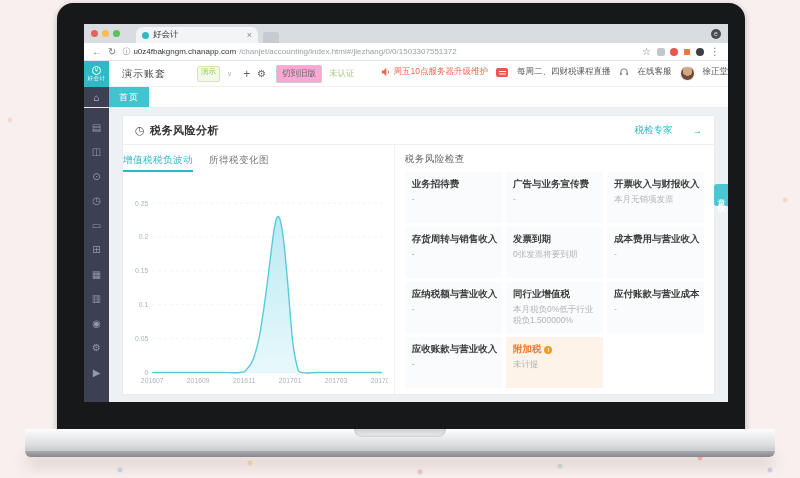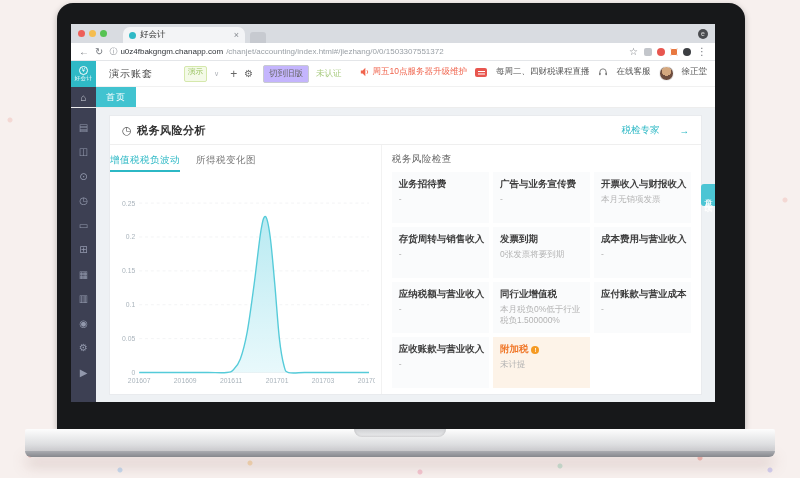--- a/index.html
+++ b/index.html
@@ -15,21 +15,21 @@
     radial-gradient(circle at 700px 458px, rgba(235,120,110,.45) 0 2px, transparent 3px),
     radial-gradient(circle at 770px 470px, rgba(150,150,235,.4) 0 2px, transparent 3px),
     radial-gradient(circle at 10px 120px, rgba(235,160,150,.3) 0 2px, transparent 3px),
     radial-gradient(circle at 785px 200px, rgba(235,160,150,.3) 0 2px, transparent 3px);}
   
   .screen{position:absolute;left:57px;top:3px;width:688px;height:428px;background:#17181a;border-radius:16px 16px 2px 2px;box-shadow:0 2px 6px rgba(0,0,0,.25);}
   .base{position:absolute;left:25px;top:429px;width:750px;height:24px;background:linear-gradient(#fdfdfd,#dddee0 65%,#c7c8cb);border-radius:2px 2px 4px 4px;}
   .notch{position:absolute;left:50%;transform:translateX(-50%);top:0;width:92px;height:8px;background:linear-gradient(#cfd0d3,#ececee);border-radius:0 0 9px 9px;box-shadow:inset 0 -1px 2px rgba(0,0,0,.12);}
   .base-edge{position:absolute;left:25px;top:451px;width:750px;height:6px;background:linear-gradient(#aaacb1,#86888d);border-radius:0 0 12px 12px;box-shadow:0 8px 14px rgba(140,95,90,.35);}
   
-  .browser{position:absolute;left:14px;top:21px;width:644px;height:378px;background:#fff;display:flex;flex-direction:column;overflow:hidden;}
+  .browser{position:absolute;left:27px;top:21px;width:644px;height:378px;background:#fff;display:flex;flex-direction:column;overflow:hidden;}
   .tabstrip{height:19px;flex:0 0 19px;background:#d9dce1;display:flex;align-items:flex-end;padding:0 7px;}
   .lights{display:flex;gap:4px;align-items:center;align-self:center;}
   .light{width:7px;height:7px;border-radius:50%;}
   .l-red{background:#ee5f58;}.l-yellow{background:#f5bd4f;}.l-green{background:#57c353;}
   .btab{margin-left:16px;width:122px;height:16px;background:#f3f4f6;border-radius:7px 7px 0 0;display:flex;align-items:center;gap:4px;padding:0 6px;}
   .favicon{width:7px;height:7px;border-radius:50%;background:#2fb9c6;flex:0 0 7px;}
   .btab-title{flex:1;font-size:8.5px;color:#333;white-space:nowrap;overflow:hidden;}
   .btab-close{font-size:9px;color:#868a90;line-height:1;}
   .ghost-tab{width:16px;height:11px;background:#c7cad0;border-radius:3px 3px 0 0;margin-left:5px;margin-bottom:0;}
   .profile-ic{margin-left:auto;align-self:center;width:10px;height:10px;border-radius:50%;background:#4a4c50;color:#ddd;font-size:7px;display:flex;align-items:center;justify-content:center;}
@@ -38,30 +38,30 @@
   .url-field{flex:1;display:flex;align-items:center;gap:3px;white-space:nowrap;overflow:hidden;font-size:8px;}
   .u-info{color:#8a8e94;font-size:8px;}
   .u-domain{color:#2f3338;}
   .u-path{color:#9aa0a6;overflow:hidden;text-overflow:ellipsis;}
   .ext{display:flex;align-items:center;gap:5px;}
   .ext-sq{width:8px;height:8px;border-radius:2px;background:#c3c6cb;}
   .ext-red{width:8px;height:8px;border-radius:50%;background:#e8564f;}
   .ext-grid{width:8px;height:8px;border-radius:2px;background:#e87840;box-shadow:inset 0 0 0 1px #fff;}
   .ext-dark{width:8px;height:8px;border-radius:50%;background:#3c3e42;}
   
-  .app-top{height:26px;flex:0 0 26px;background:#fff;border-bottom:1px solid #f1f1f1;display:flex;align-items:center;gap:7px;padding-right:8px;}
+  .app-top{height:26px;flex:0 0 26px;background:#fff;border-bottom:1px solid #f1f1f1;display:flex;align-items:center;gap:7px;padding-right:0;}
   .logo{width:25px;height:26px;background:#2fb9c6;color:#fff;display:flex;flex-direction:column;align-items:center;justify-content:center;gap:1px;flex:0 0 25px;}
   .logo-mark{width:9px;height:9px;border:1px solid #fff;border-radius:50%;font-size:6px;display:flex;align-items:center;justify-content:center;line-height:1;}
   .logo-text{font-size:5.5px;letter-spacing:.5px;line-height:1;}
   .acct{font-size:10px;color:#4a4a4a;margin-left:6px;letter-spacing:1px;}
   .badge{margin-left:24px;background:#f4fae8;border:1px solid #d5e8ac;color:#96c15c;font-size:7.5px;height:16px;line-height:10px;padding:0 3px;border-radius:2px;}
   .chev{color:#b0b4ba;font-size:7px;}
   .plus{font-size:12px;color:#666;margin-left:4px;}
   .gear{font-size:10px;color:#666;}
-  .old-btn{border:1px solid #c8cbd0;border-radius:2px;background:#c4b5fd;font-size:8.5px;color:#666;padding:2px 5px;margin-left:3px;}
+  .old-btn{border:1px solid #c8cbd0;border-radius:2px;background:#f9a8d4;font-size:8.5px;color:#666;padding:2px 5px;margin-left:3px;}
   .auth{font-size:8.5px;color:#a9cb80;}
   .right-group{margin-left:auto;display:flex;align-items:flex-start;gap:8px;}
   .announce{display:flex;align-items:center;gap:3px;font-size:8.5px;color:#f0644d;}
   .hitem{display:flex;align-items:center;gap:9px;font-size:8.5px;color:#555;}
   .live-ic{width:12px;height:9px;background:#e8564f;border-radius:2px;position:relative;}
   .live-ic::after{content:"";position:absolute;left:2.5px;top:3px;width:7px;height:1.5px;background:#fff;box-shadow:0 2.5px 0 #fff;}
   .avatar{width:15px;height:15px;border-radius:50%;background:radial-gradient(circle at 50% 32%,#d4a87f 0 42%,#6e4d3e 43%);border:1px solid #eee;}
   
   .app-row2{height:21px;flex:0 0 21px;display:flex;background:#fff;border-bottom:1px solid #ededed;}
   .side-top{width:25px;flex:0 0 25px;background:#3d4053;color:#d3d6df;font-size:10px;display:flex;align-items:center;justify-content:center;}

